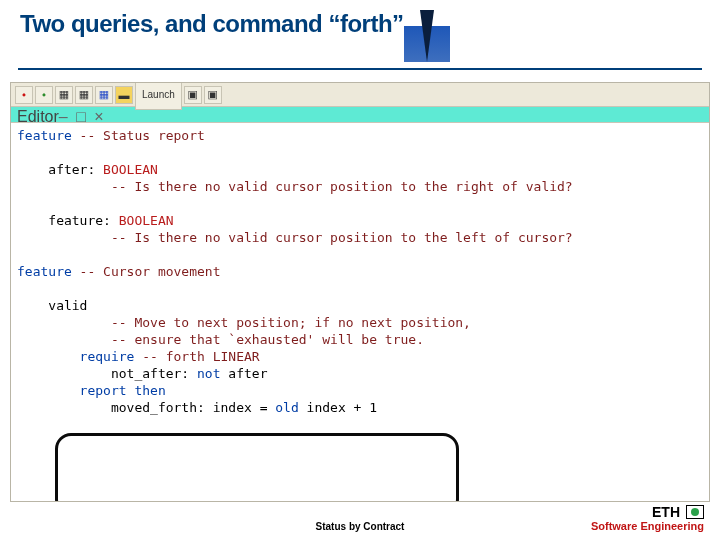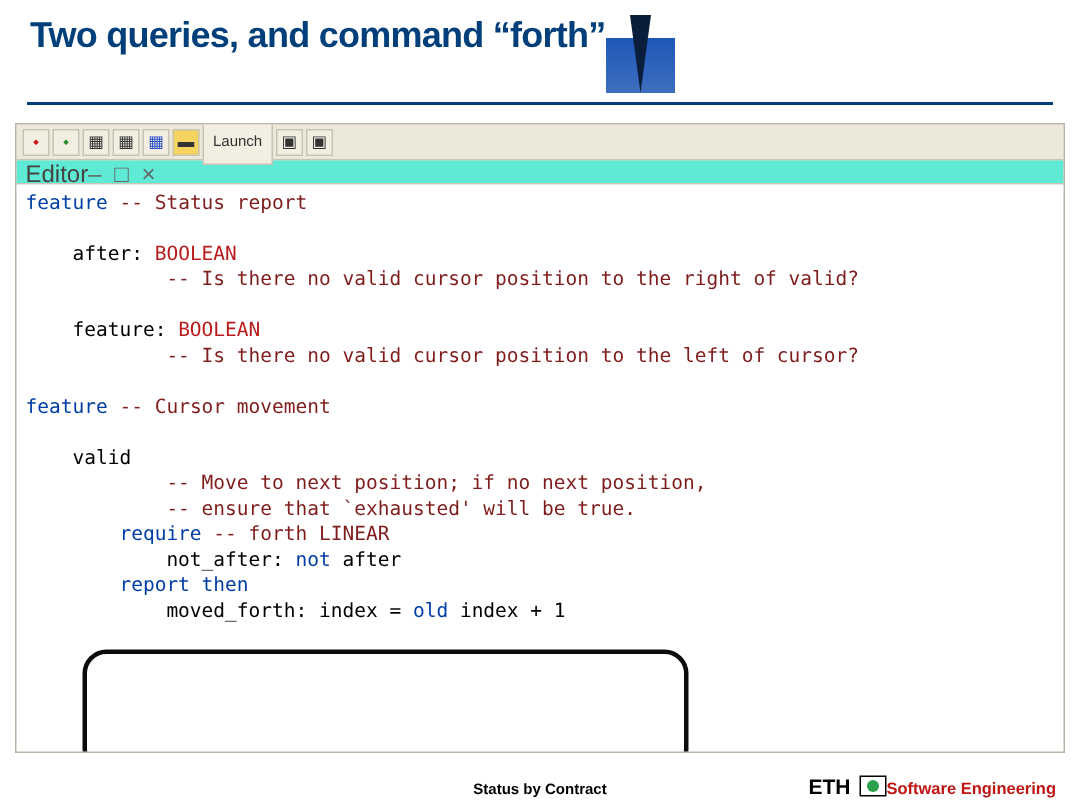--- a/index.html
+++ b/index.html
@@ -134,21 +134,21 @@
   .footer-center {
     position: absolute;
     left: 50%;
     transform: translateX(-50%);
     font-size: 10px;
     color: #000;
     font-weight: bold;
   }
   .footer-right {
     display: flex;
-    flex-direction: row;
+    flex-direction: column;
     align-items: flex-end;
     font-size: 10px;
   }
   .eth-logo {
     display: flex;
     align-items: center;
     gap: 6px;
   }
   .eth-text { font-weight: bold; font-size: 14px; color: #000; }
   .eth-icon {

